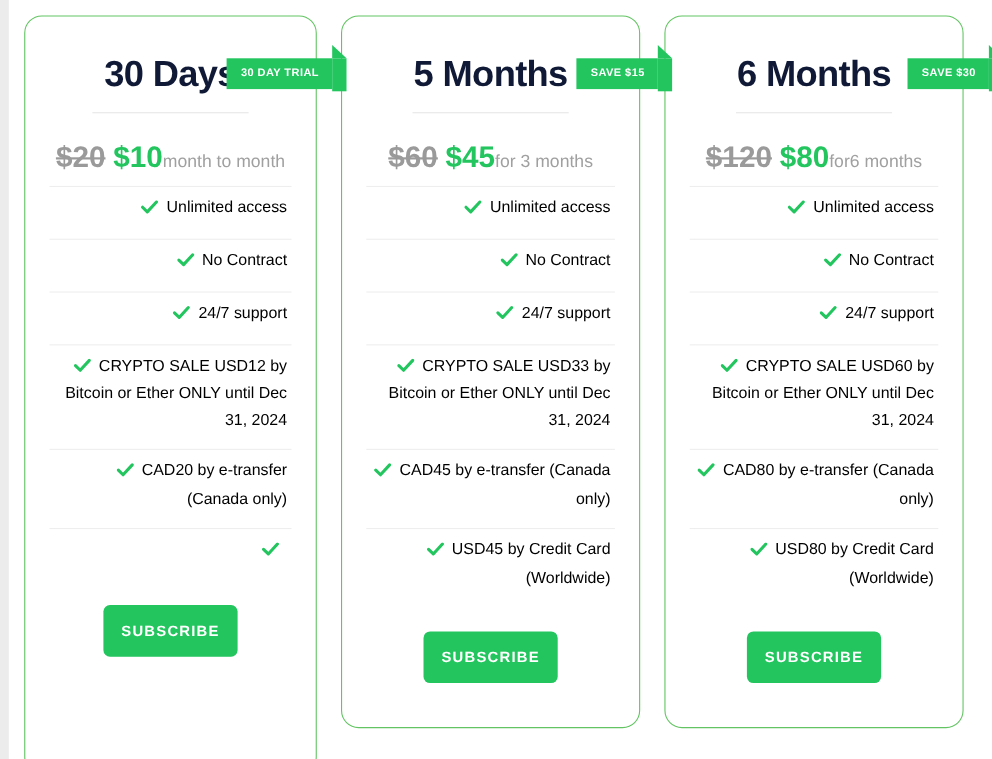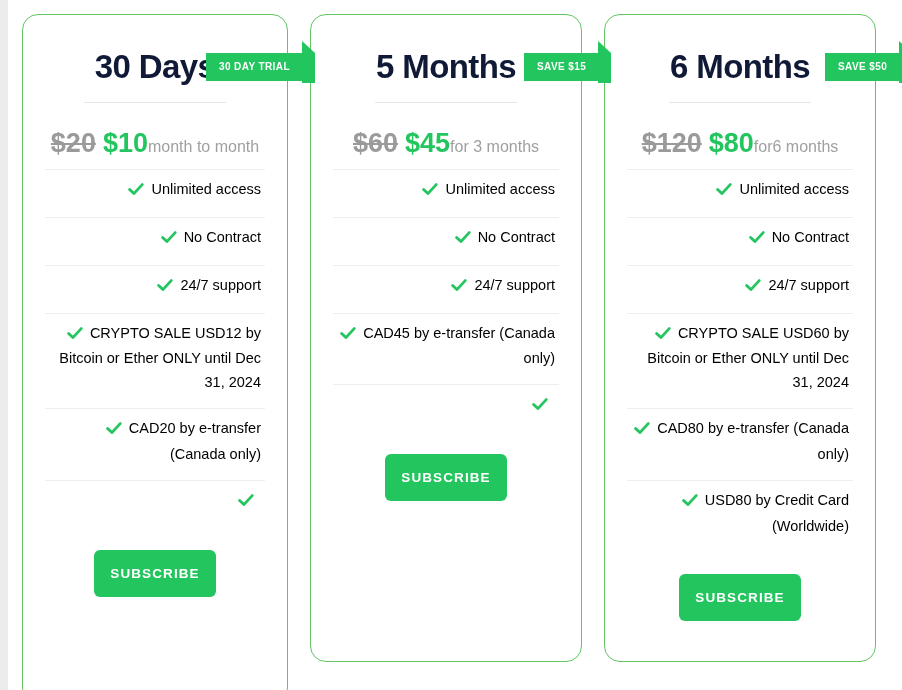--- a/index.html
+++ b/index.html
@@ -297,38 +297,45 @@
             <svg width="16" height="13" viewBox="0 0 16 13">
                 <path d="M1.6 6.4 L5.9 10.6 L14.2 1.6" stroke="#22c55e" stroke-width="2.8" fill="none" stroke-linecap="round" stroke-linejoin="round"></path>
               </svg>
           </span><span class="feature-text">24/7 support</span>
         </li>
         <li class="feature">
           <span class="check-icon">
             <svg width="16" height="13" viewBox="0 0 16 13">
                 <path d="M1.6 6.4 L5.9 10.6 L14.2 1.6" stroke="#22c55e" stroke-width="2.8" fill="none" stroke-linecap="round" stroke-linejoin="round"></path>
               </svg>
+          </span><span class="feature-text">CRYPTO SALE USD33 by Bitcoin or Ether ONLY until Dec 31, 2024</span>
+        </li>
+        <li class="feature">
+          <span class="check-icon">
+            <svg width="16" height="13" viewBox="0 0 16 13">
+                <path d="M1.6 6.4 L5.9 10.6 L14.2 1.6" stroke="#22c55e" stroke-width="2.8" fill="none" stroke-linecap="round" stroke-linejoin="round"></path>
+              </svg>
           </span><span class="feature-text">CAD45 by e-transfer (Canada only)</span>
         </li>
         <li class="feature">
           <span class="check-icon">
             <svg width="16" height="13" viewBox="0 0 16 13">
                 <path d="M1.6 6.4 L5.9 10.6 L14.2 1.6" stroke="#22c55e" stroke-width="2.8" fill="none" stroke-linecap="round" stroke-linejoin="round"></path>
               </svg>
-          </span>
+          </span><span class="feature-text">USD45 by Credit Card (Worldwide)</span>
         </li>
       </ul>
 
       <div class="subscribe-wrap">
         <button class="subscribe-btn">SUBSCRIBE</button>
       </div>
     </div>
 
     <div class="card card-3">
-      <div class="ribbon ribbon-3">SAVE $50</div>
+      <div class="ribbon ribbon-3">SAVE $30</div>
 
       <div class="card-title">6 Months</div>
       <div class="divider"></div>
 
       <div class="price-block">
         <span class="price-old">$120</span><span class="price-new">$80</span><span class="price-term">for6 months</span>
       </div>
 
       <ul class="features">
         <li class="feature">

